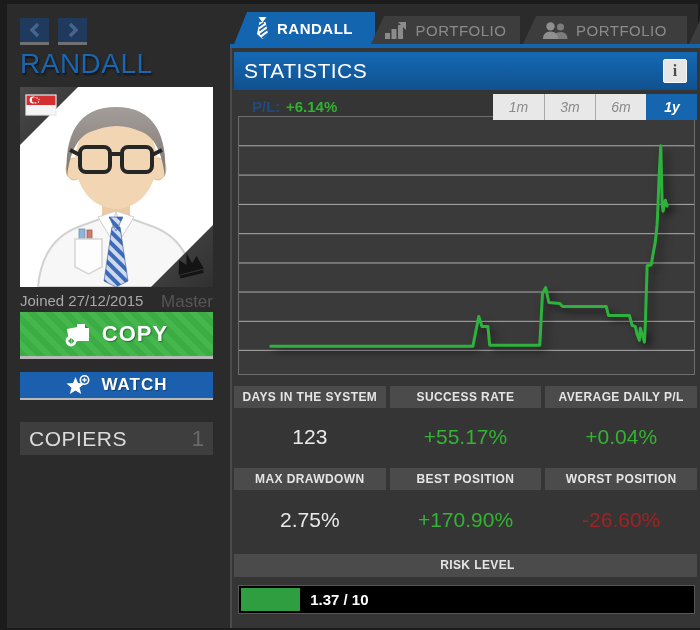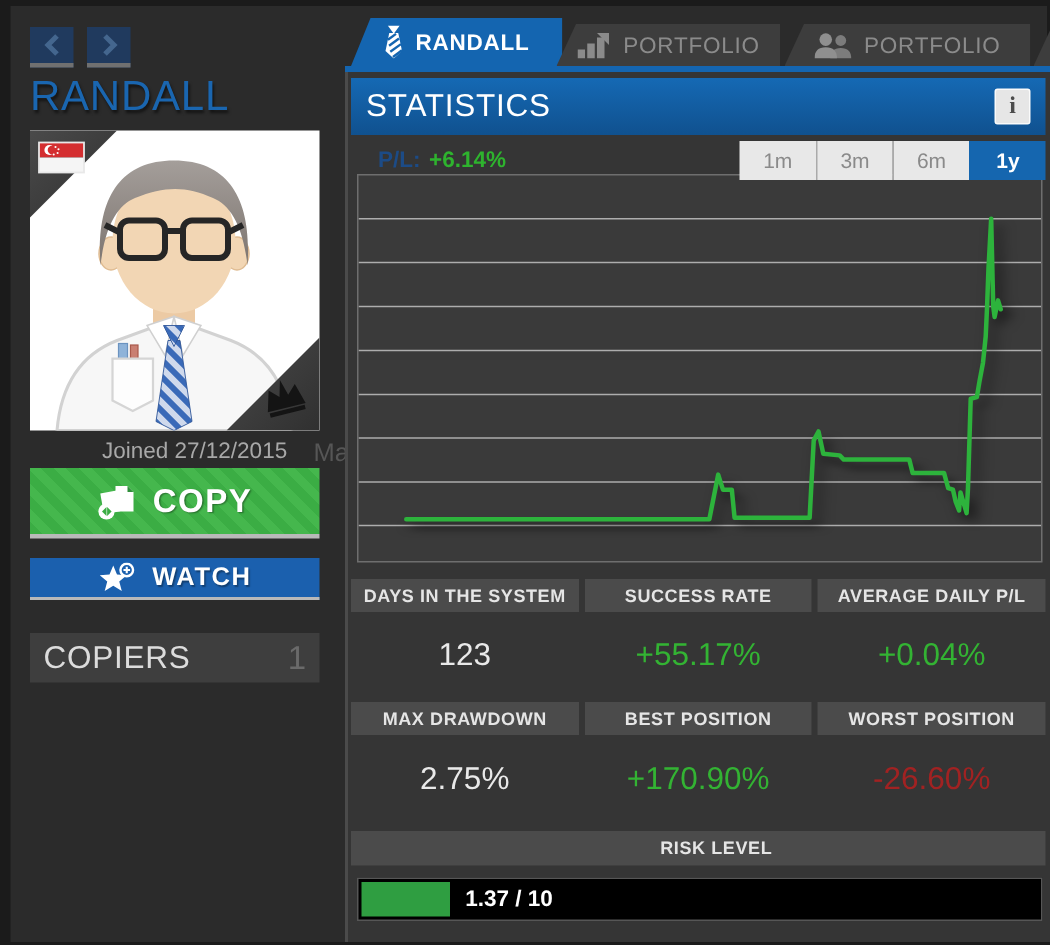--- a/index.html
+++ b/index.html
@@ -6,21 +6,21 @@
   html,body { width:700px; height:630px; background:#1b1b1b; font-family:"Liberation Sans","DejaVu Sans",sans-serif; overflow:hidden; }
   #stage { position:absolute; left:0; top:0; width:700px; height:630px; background:#1b1b1b; }
   #frame { position:absolute; left:7px; top:4px; right:2px; bottom:2px; background:#2b2b2b; }
   
   .navbtn { position:absolute; top:14px; width:29px; height:27px; background:#203a5e; border-bottom:3px solid #707070; cursor:pointer; display:flex; align-items:center; justify-content:center; }
   #nav-prev { left:13px; } #nav-next { left:51px; }
   .navbtn svg { width:14px; height:16px; }
   #username { position:absolute; left:13px; top:44px; font-size:28px; color:#1a66b0; letter-spacing:.5px; text-shadow:1px 2px 2px rgba(0,0,0,.55); }
   #avatar { position:absolute; left:13px; top:83px; width:193px; height:200px; background:#fff; }
   #avatar svg { position:absolute; left:0; top:0; width:100%; height:100%; }
-  #joined-row { position:absolute; left:13px; top:288px; width:193px; height:18px;margin-left:48px; }
+  #joined-row { position:absolute; left:13px; top:288px; width:193px; height:18px; }
   #joined { position:absolute; left:0; top:0; font-size:15px; color:#a8a8a8; }
   #badge { position:absolute; right:0; top:0; font-size:17px; color:#565656; }
   .action-btn { position:absolute; left:13px; width:193px; color:#fff; font-weight:bold; display:flex; align-items:center; justify-content:center; gap:10px; cursor:pointer; text-shadow:1px 1px 1px rgba(0,0,0,.35); }
   #copy-btn { top:308px; height:47px; font-size:22px; letter-spacing:1px;
      background:repeating-linear-gradient(45deg,#3bad44 0 6px,#45b74d 6px 12px);
      border-bottom:3px solid #b9b9b9; }
   #watch-btn { top:368px; height:28px; font-size:17px; letter-spacing:1px; background:#1b60ae; border-bottom:2px solid #b9b9b9; }
   #copiers-row { position:absolute; left:13px; top:418px; width:193px; height:33px; background:#3e3e3e; display:flex; align-items:center; padding:0 9px; }
   #copiers-label { font-size:21px; color:#dcdcdc; letter-spacing:.5px; }
   #copiers-count { margin-left:auto; font-size:22px; color:#6a6a6a; }
@@ -33,21 +33,21 @@
   #tab-portfolio { left:364px; width:149px; }
   #tab-community { left:516px; width:164px; }
   #tab-stub { position:absolute; left:682px; top:12px; width:18px; height:28px; background:#3d3d3d; clip-path:polygon(13px 0,100% 0,100% 100%,0 100%); z-index:2; }
   #stats-header { position:absolute; left:227px; top:48px; width:463px; height:38px; background:linear-gradient(#1569b4,#10518f); display:flex; align-items:center; padding:0 10px; }
   #stats-title { color:#fff; font-size:21px; letter-spacing:.5px; }
   #info-icon { margin-left:auto; width:24px; height:24px; background:#e6e6e6; border:1px solid #fafafa; border-radius:2px; color:#4c4c4c; font-weight:bold; font-size:16px; display:flex; align-items:center; justify-content:center; cursor:pointer; font-family:"Liberation Serif","DejaVu Serif",serif; }
   #pl-row { position:absolute; left:227px; top:90px; width:463px; height:26px; z-index:2;text-align:right; }
   #pl-label { position:absolute; left:18px; top:4px; font-size:15px; font-weight:bold; color:#1c4b86; }
   #pl-value { position:absolute; left:52px; top:4px; font-size:15px; font-weight:bold; color:#2eb32e; }
   #range-group { position:absolute; right:0; top:0; display:flex; }
-  .range-btn { width:51px; height:26px; background:#e8e8e8; color:#8a8a8a; font-size:14px; display:flex; align-items:center; justify-content:center; cursor:pointer; border-left:1px solid #aaa; }
+  .range-btn { width:51px; height:26px; background:#e8e8e8; color:#8a8a8a; font-size:14px; display:flex; align-items:center; justify-content:center; cursor:pointer; border-left:1px solid #aaa;font-style:italic; }
   .range-btn:first-child { border-left:none; }
   .range-btn.active { background:#1566af; color:#fff; font-weight:bold; border-left-color:#1566af; }
   #chart { position:absolute; left:231px; top:112px; width:457px; height:259px; background:#3a3a3a; border:1px solid #6e6e6e; z-index:1; }
   #chart svg { width:100%; height:100%; display:block; }
   .gridline { stroke:#d9d9d9; stroke-opacity:.72; stroke-width:1; }
   .plline { fill:none; stroke-width:3; stroke-linejoin:round; stroke-linecap:round; filter:drop-shadow(1px 2px 1px rgba(0,0,0,.5)); }
   .stat-grid { position:absolute; left:227px; width:463px; display:grid; grid-template-columns:1fr 1fr 1fr; gap:4px; }
   .stat-chip { background:#4b4b4b; color:#e5e5e5; font-size:12px; font-weight:bold; letter-spacing:.4px; text-align:center; line-height:22px; height:22px; }
   .stat-val { text-align:center; font-size:21px; display:flex; align-items:center; justify-content:center; }
   #chips-row1 { top:382px; } #vals-row1 { top:404px; height:58px; }

